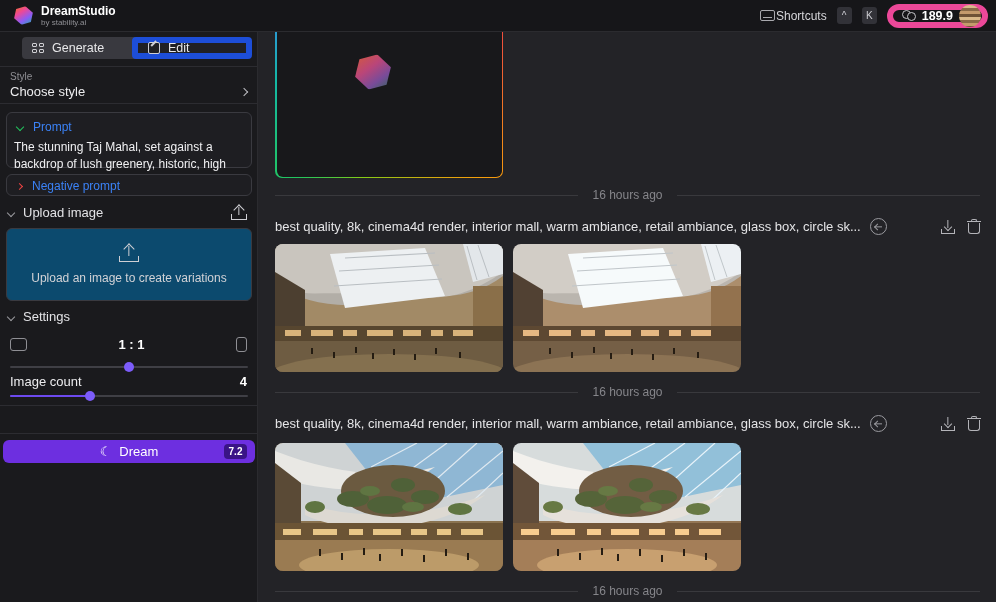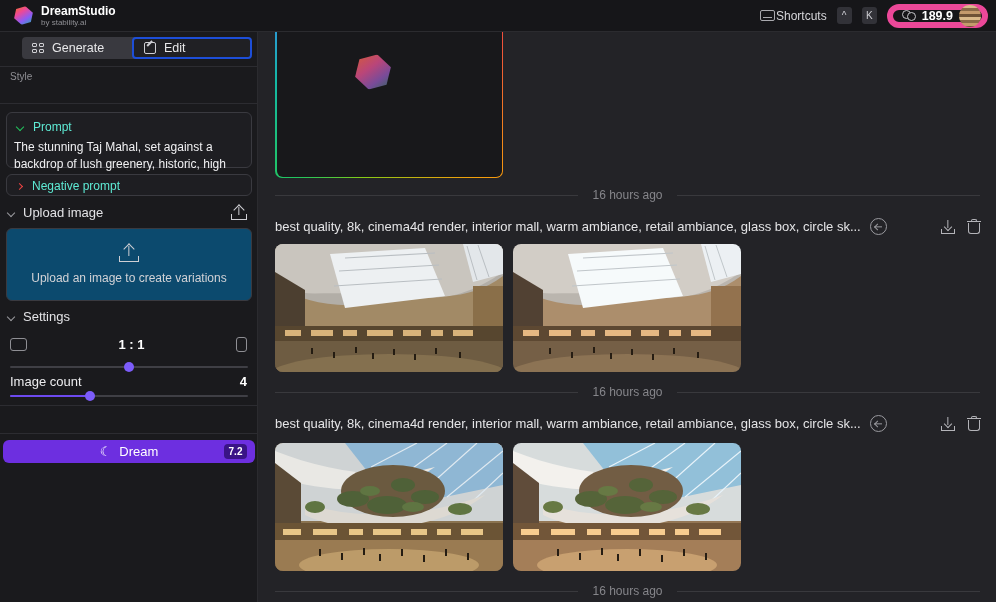--- a/index.html
+++ b/index.html
@@ -35,35 +35,35 @@
     background:repeating-linear-gradient(180deg,#d9b98a 0 3px,#8a6a48 3px 6px,#c49a6c 6px 9px,#6e5236 9px 12px); }
 
   
   .sidebar { position:absolute; left:0; top:32px; width:258px; height:570px;
     background:#1a1a1d; border-right:1px solid #2b2b2f; z-index:20; }
   .sb-abs { position:absolute; }
   .hr { position:absolute; left:0; right:0; height:1px; background:#2c2c31; }
   .tab-btn { position:absolute; height:22px; border-radius:4px; display:flex;
     align-items:center; gap:8px; padding:0 10px; font-size:12.5px; cursor:pointer; color:#e8e8ea; }
   .tab-active { background:#39393f; }
-  .tab-idle { background:#202024; border:2px solid #1d4ed8; }
+  .tab-idle { background:#202024; border:6px solid #1d4ed8; }
   .gen-icon { width:12px; height:10px; display:grid; grid-template-columns:1fr 1fr; gap:1.5px; }
   .gen-icon i { background:transparent; border:1px solid #cfcfd4; border-radius:1px; }
   .edit-icon { width:12px; height:12px; border:1.2px solid #cfcfd4; border-radius:2px; position:relative; }
   .edit-icon::after { content:""; position:absolute; left:2px; top:2px; width:7px; height:1.5px;
     background:#cfcfd4; transform:rotate(-45deg); transform-origin:left center; }
   .label-sm { font-size:10px; color:#8f8f94; }
   .label-md { font-size:13px; color:#ececee; }
   .chev { display:inline-block; width:6px; height:6px; border-left:1.5px solid currentColor;
     border-bottom:1.5px solid currentColor; }
   .chev-down { transform:rotate(-45deg); }
   .chev-right { transform:rotate(-135deg); }
   .box { position:absolute; left:6px; width:246px; background:#1e1e22;
     border:1px solid #3a3a40; border-radius:6px; }
-  .box-head { display:flex; align-items:center; gap:10px; padding:7px 10px 4px 10px; font-size:12px; color:#5eead4; }
+  .box-head { display:flex; align-items:center; gap:10px; padding:7px 10px 4px 10px; font-size:12px; color:#3b82f6; }
   .prompt-text { padding:1px 10px 8px 7px; font-size:12px; line-height:17px; color:#f0f0f2; }
   .row-head { position:absolute; display:flex; align-items:center; gap:9px; font-size:13px; color:#e2e2e5; }
   .upload-glyph { position:relative; width:16px; height:14px; color:#cfcfd4; }
   .upload-glyph::before { content:""; position:absolute; left:0; right:0; bottom:0; height:5px;
     border:1.3px solid currentColor; border-top:none; }
   .upload-glyph::after { content:""; position:absolute; left:50%; top:0; width:7px; height:7px;
     border-top:1.3px solid currentColor; border-left:1.3px solid currentColor;
     transform:translateX(-50%) rotate(45deg); }
   .upload-stem { position:absolute; left:50%; top:1px; width:1.3px; height:8px; background:currentColor;
     transform:translateX(-50%); }
@@ -240,20 +240,24 @@
     <span>Generate</span>
   </div>
   <div class="tab-btn tab-idle" style="left:132px; top:5px; width:120px;">
     <span class="edit-icon"></span>
     <span>Edit</span>
   </div>
 
   <div class="hr" style="top:34px;"></div>
 
   <div class="sb-abs label-sm" style="left:10px; top:39px;">Style</div>
+  <div class="sb-abs" style="left:10px; right:10px; top:52px; display:flex; align-items:center; justify-content:space-between; cursor:pointer;">
+    <span class="label-md">Choose style</span>
+    <span class="chev chev-right" style="color:#bdbdc2;"></span>
+  </div>
 
   <div class="hr" style="top:71px;"></div>
 
   <div class="box" style="top:80px; height:56px;">
     <div class="box-head">
       <span class="chev chev-down" style="color:#22c55e;"></span>
       <span>Prompt</span>
     </div>
     <div class="prompt-text">The stunning Taj Mahal, set against a backdrop of lush greenery, historic, high detail, landmark</div>
   </div>

